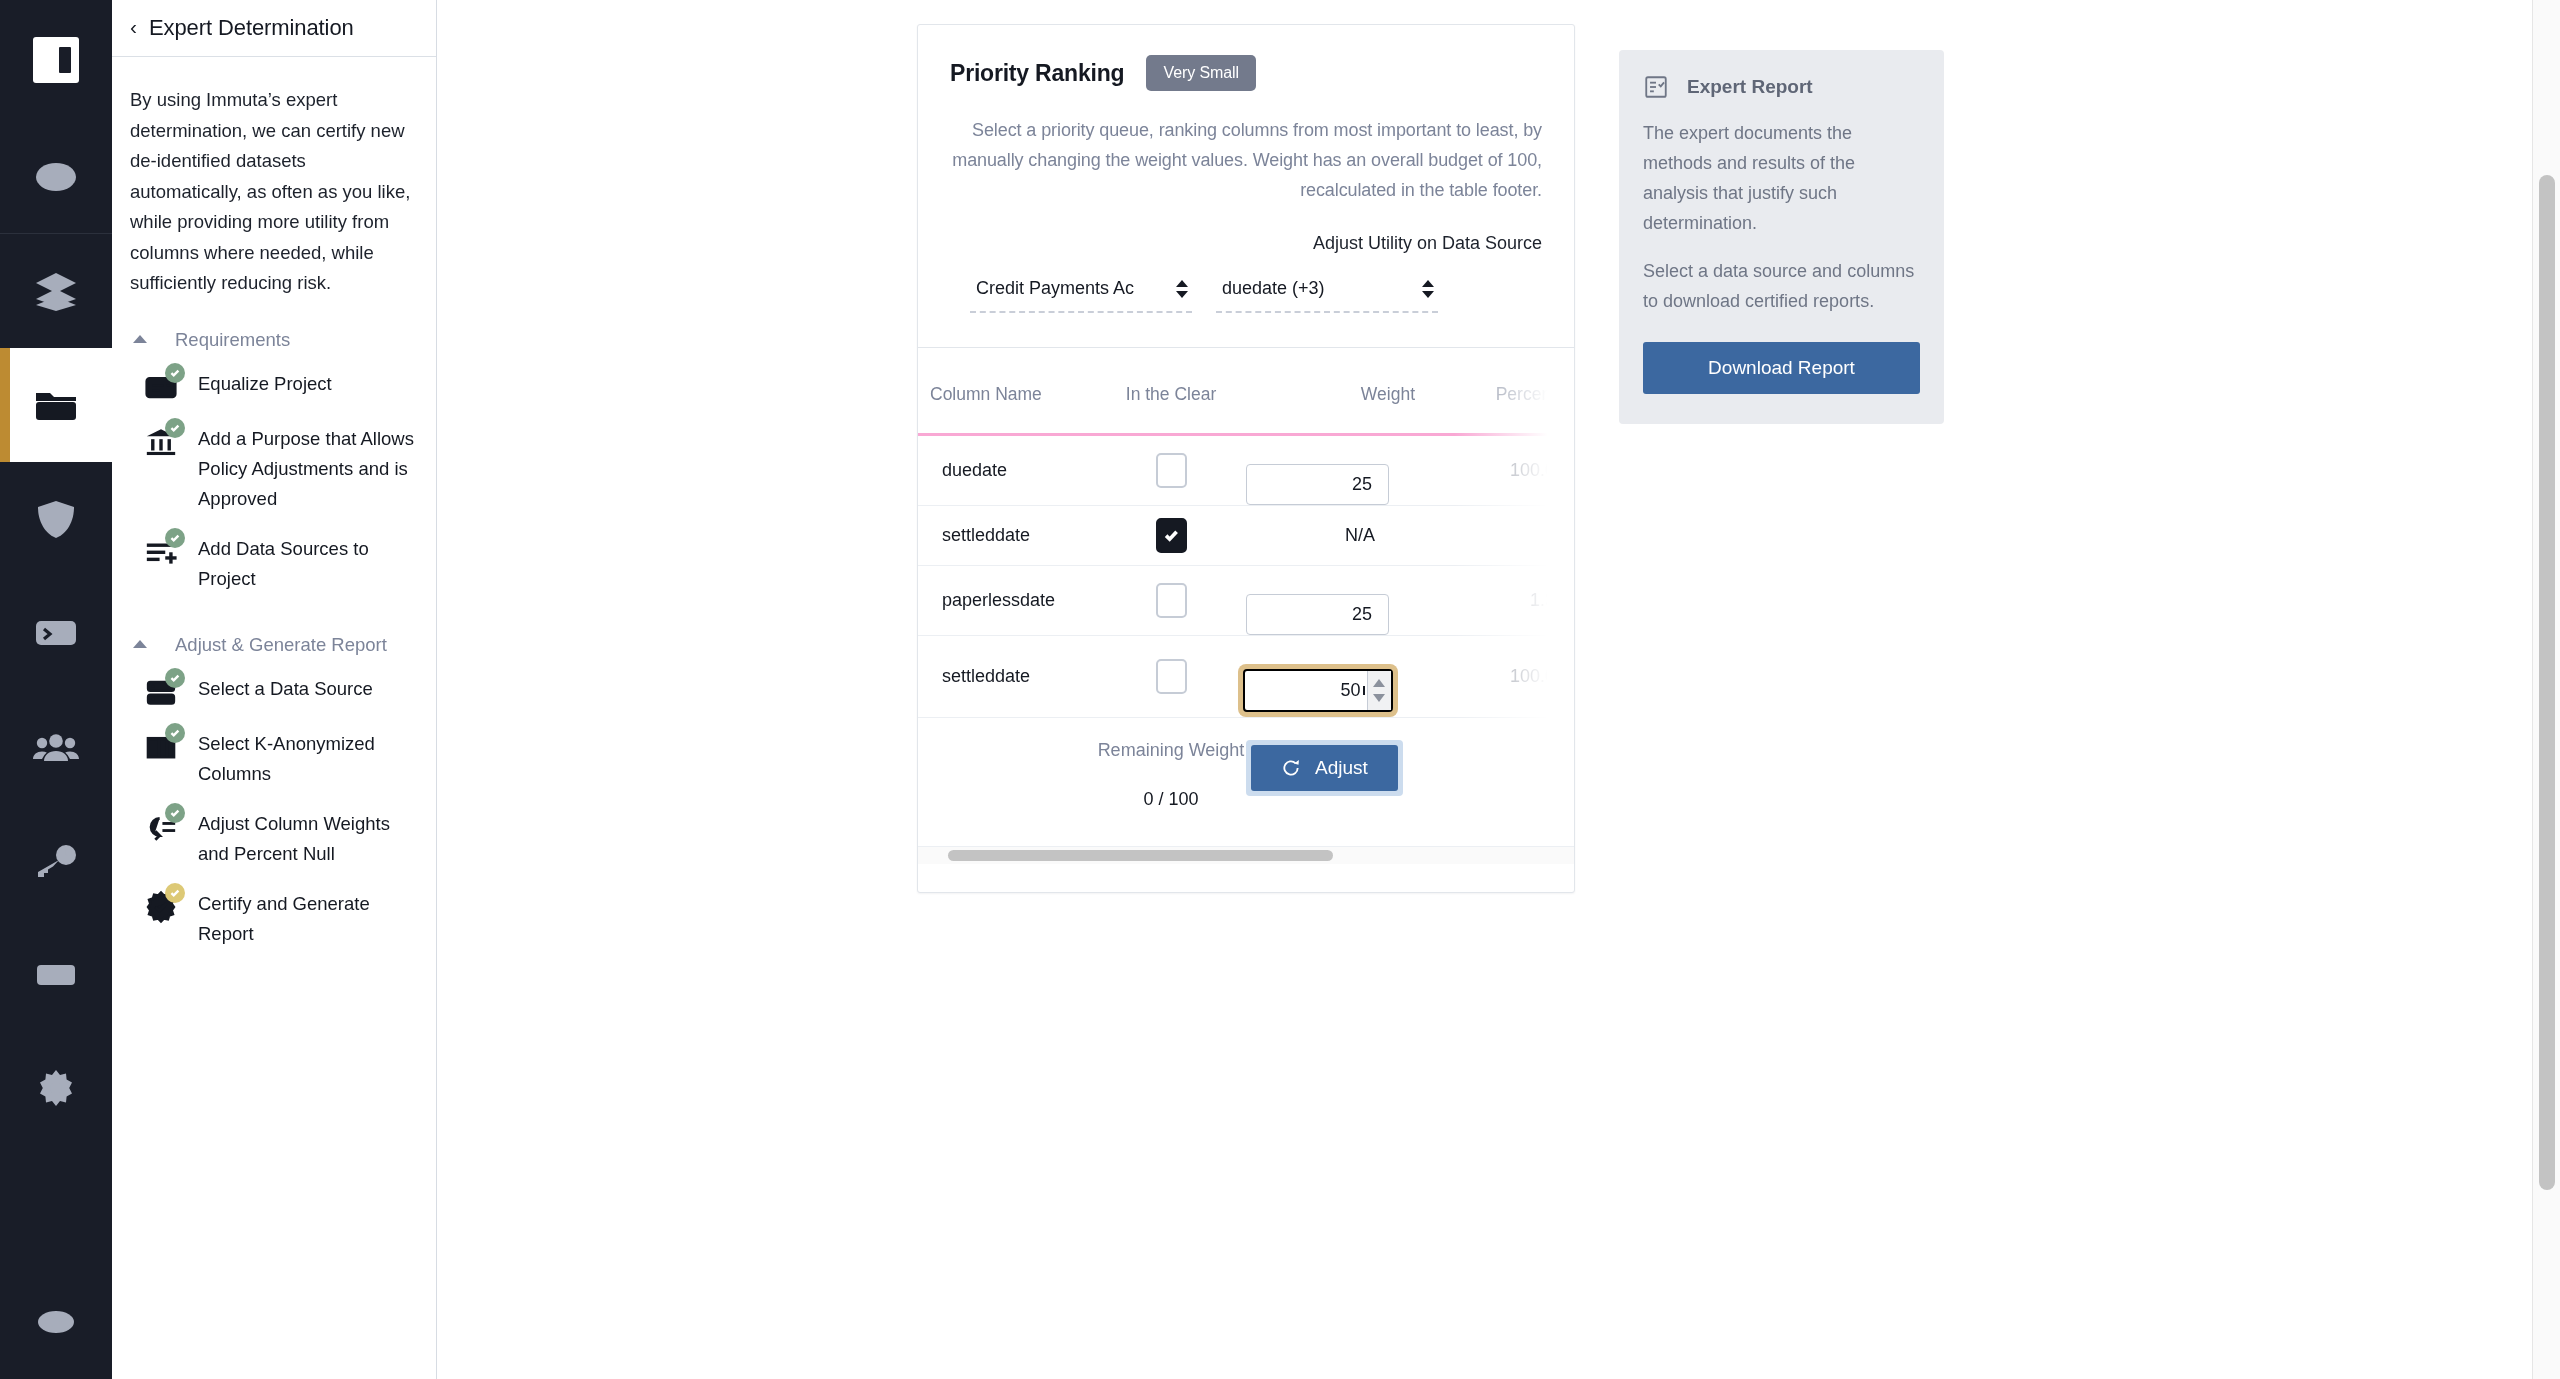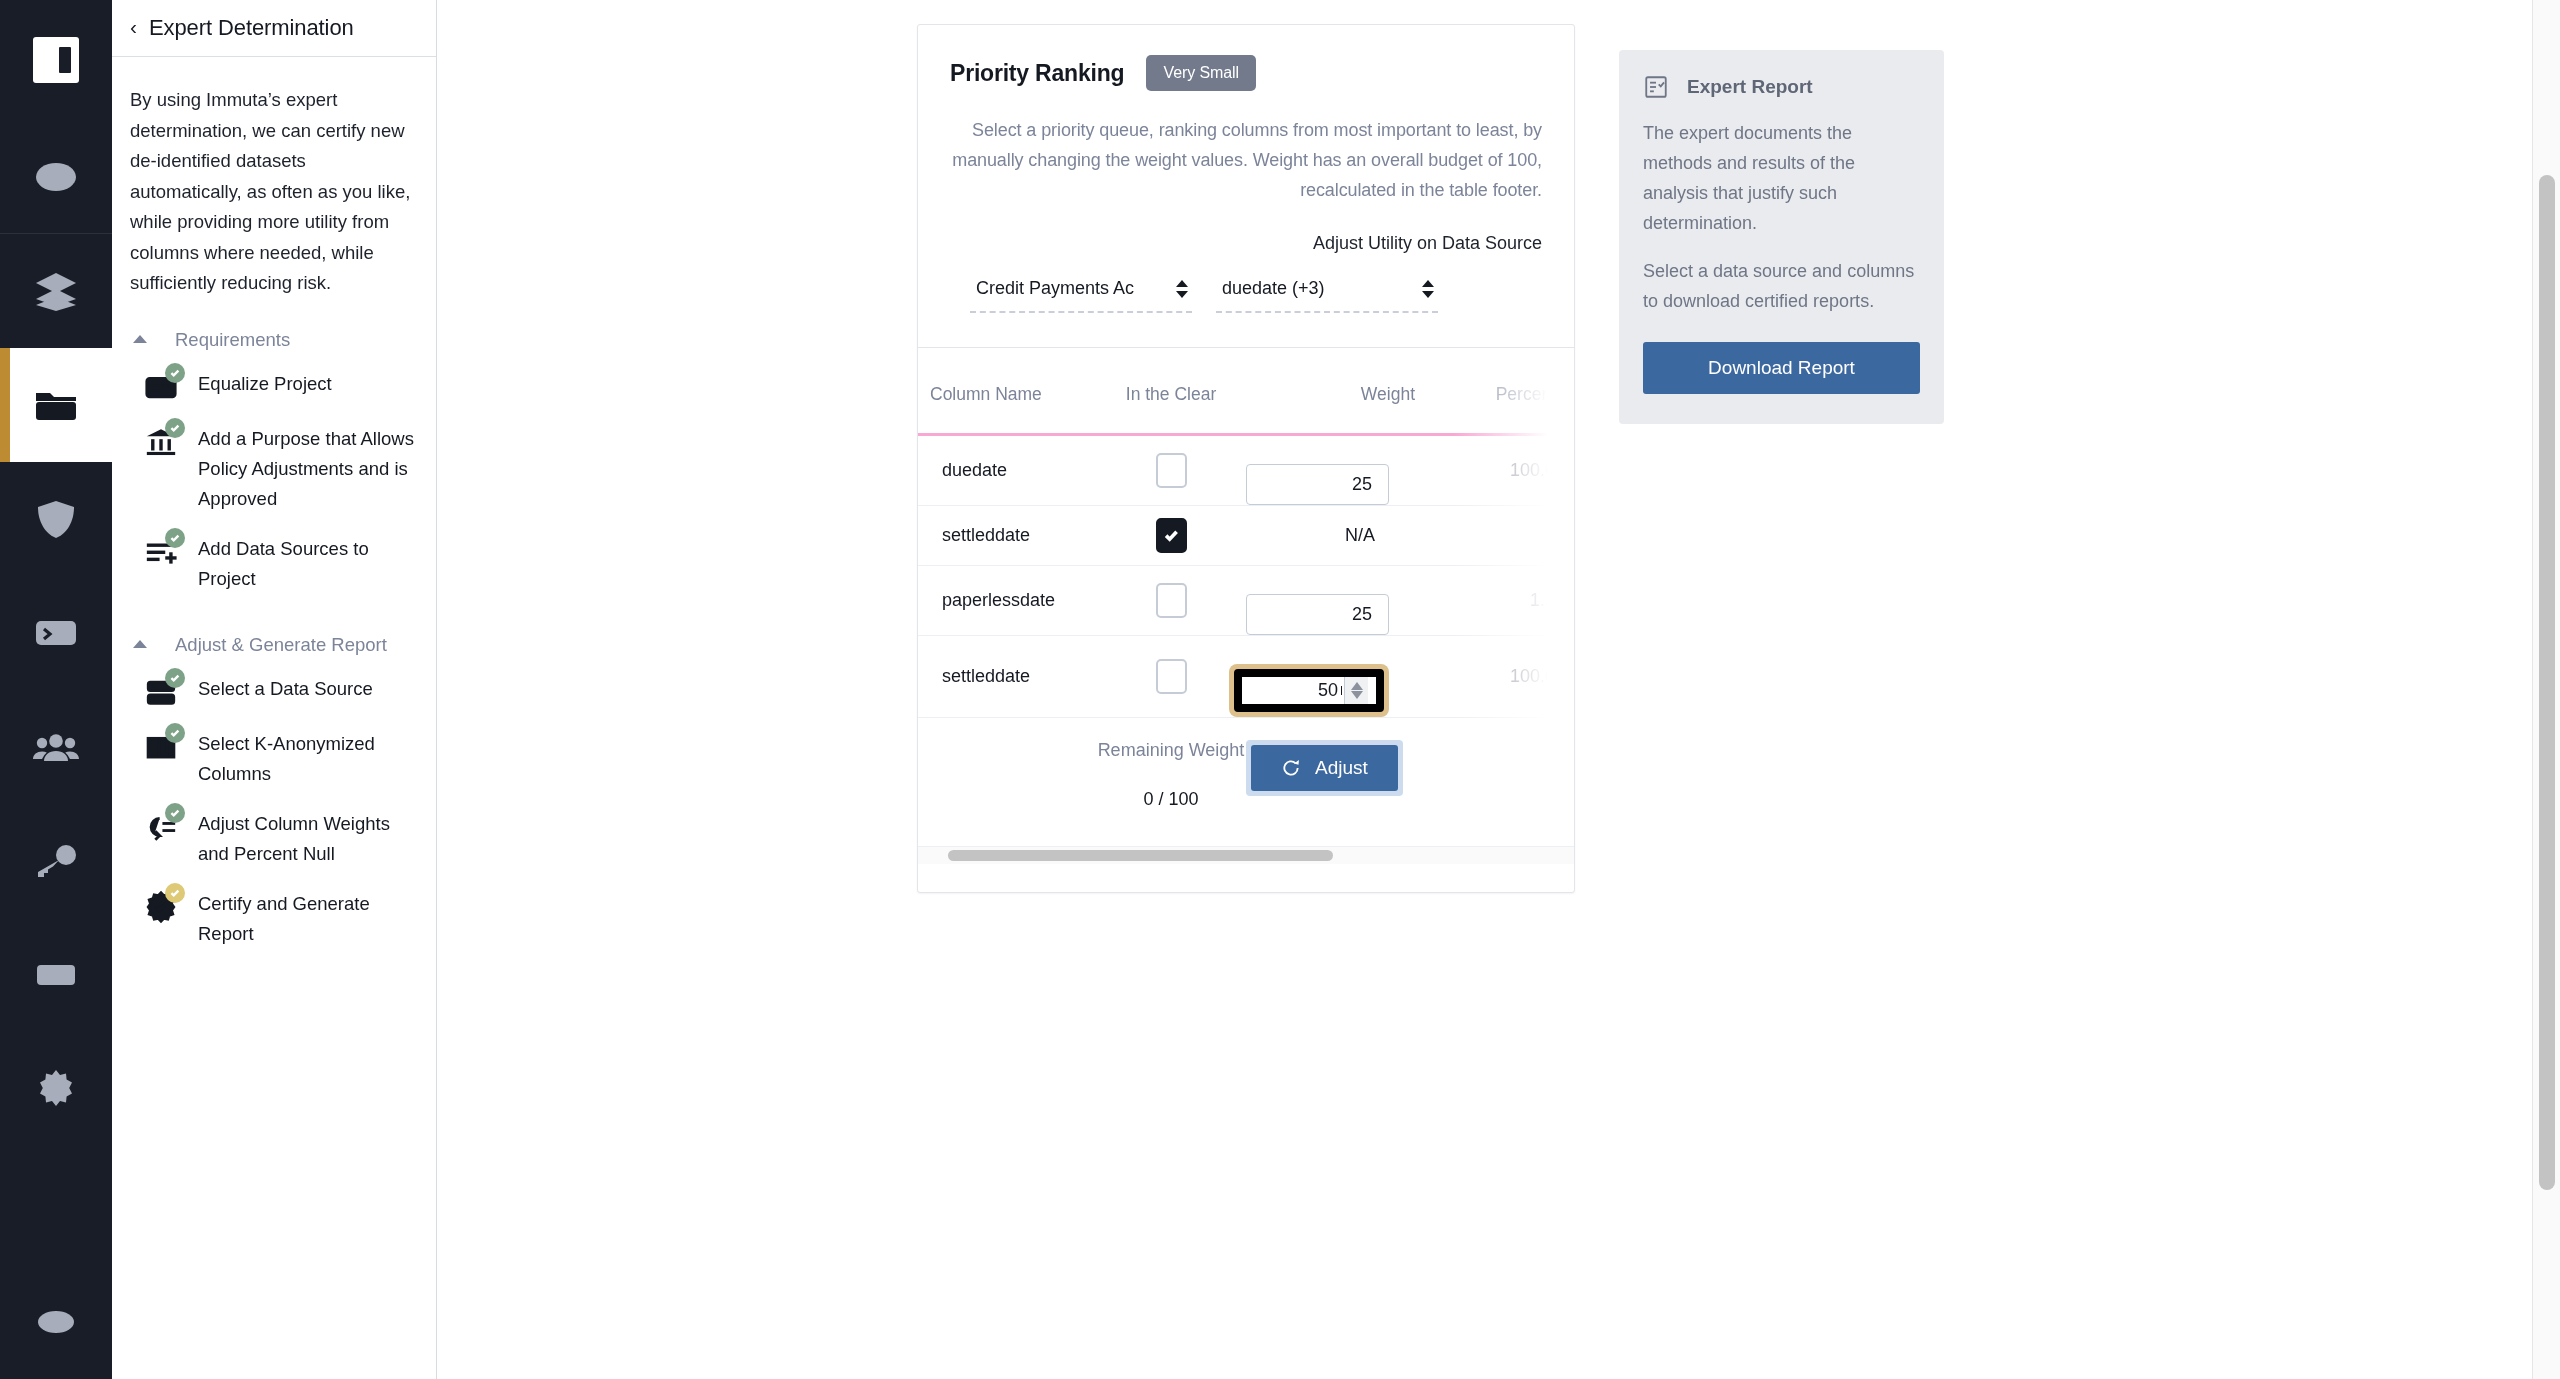--- a/index.html
+++ b/index.html
@@ -145,21 +145,21 @@
   }
   .tbl td { border-bottom: 1px solid #eceff3; padding: 0; height: 60px; }
   .col-name  { width: 178px; padding-left: 12px !important; }
   .col-clear { width: 150px; text-align: center !important; }
   .col-weight{ width: 195px; text-align: right !important; padding-right: 26px !important; }
   .col-pct   { width: 160px; text-align: right !important; padding-right: 10px !important; }
   .cell-name { font-size: 18px; color: #151922; padding-left: 12px; }
   .cell-pct  { font-size: 18px; color: #6f7686; text-align: right; padding-right: 10px; }
   .cell-na   { font-size: 18px; color: #151922; text-align: right; padding-right: 40px; }
   .cellwrap-center { display: flex; justify-content: center; align-items: center; }
-  .cellwrap-right  { display: flex; justify-content: flex-end; align-items: center; padding-right: 26px; margin-top: 28px; }
+  .cellwrap-right  { display: flex; justify-content: center; align-items: center; padding-right: 26px; margin-top: 28px; }
 
   .chk {
     width: 31px; height: 35px; border: 2px solid #c6ccd6;
     border-radius: 5px; background: #fff;
   }
   .chk.checked {
     background: #151922; border-color: #151922;
     display: flex; align-items: center; justify-content: center;
   }
   .chk.checked svg { width: 17px; height: 17px; }
@@ -168,22 +168,22 @@
   .winput {
     width: 146px; height: 41px; border: 1px solid #c6ccd6; border-radius: 4px;
     background: #fff; display: flex; align-items: center; justify-content: flex-end;
     padding-right: 16px; font-size: 18px; color: #151922;
   }
   .winput-focus-shell {
     padding: 5px; border-radius: 8px; background: #ddc08b;
     display: inline-flex;
   }
   .winput.focused {
-    border: 8px solid #000000; border-radius: 4px; position: relative;
-    padding-right: 8px; width: 150px; height: 43px;
+    border: 2px solid #000000; border-radius: 4px; position: relative;
+    padding-right: 0; width: 150px; height: 43px;
   }
   .winput.focused .val {
     flex: 1 1 auto; text-align: right; padding-right: 6px; position: relative;
   }
   .winput.focused .val::after {
     content: ""; position: absolute; right: 2px; top: 6px; bottom: 6px;
     width: 1.5px; background: #151922;
   }
   .spin {
     width: 24px; height: 100%; background: #f0f1f3;

